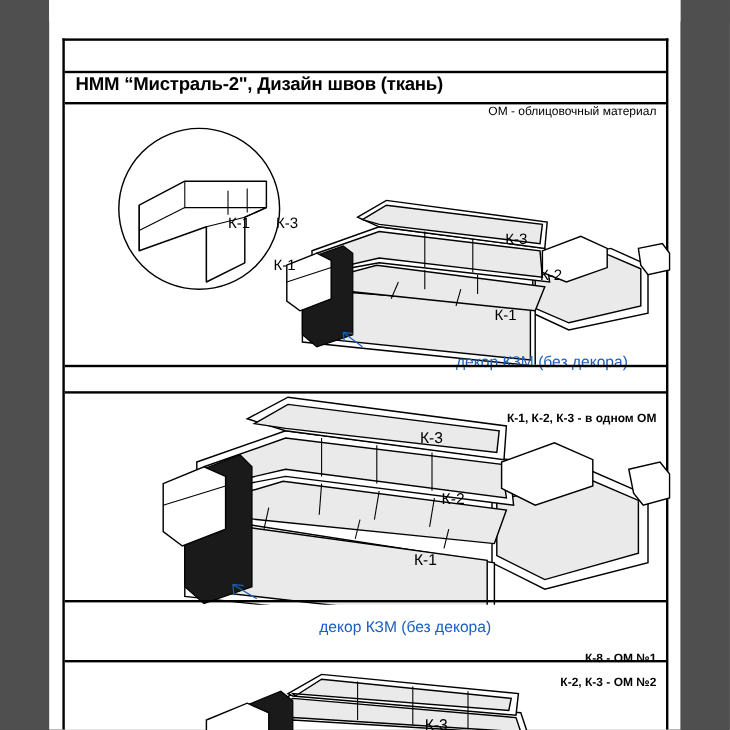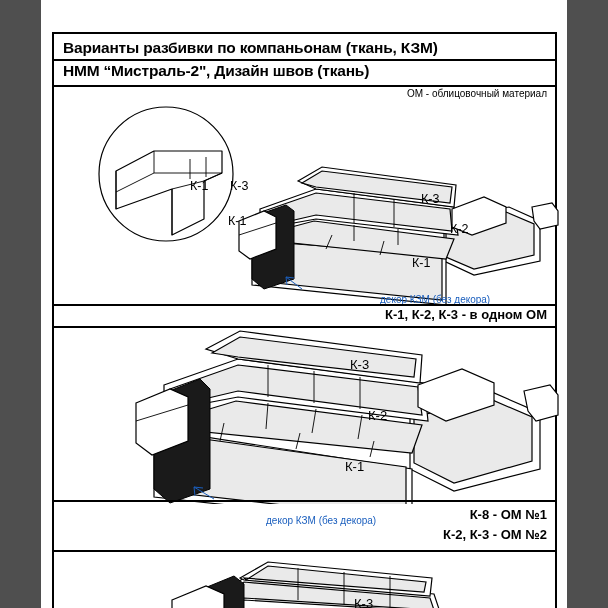--- a/index.html
+++ b/index.html
@@ -78,43 +78,44 @@
   .om-note {
     position: absolute;
     right: 8px;
     top: 54px;
     font-size: 10px;
     color: #000;
   }
   .cap-right {
     position: absolute;
     right: 8px;
-    font-size: 13px;
+    font-size: 10px;
     font-weight: bold;
     color: #000;
+    margin-top: 37px;
   }
   .cap1 { top: 273px; }
   .cap2 { top: 473px; }
   .cap3 { top: 493px; }
   .lbl {
     position: absolute;
     font-size: 12.5px;
     color: #000;
     font-weight: normal;
     white-space: nowrap;
   }
   .lbl-b {
     position: absolute;
     font-size: 13px;
     color: #000;
     white-space: nowrap;
   }
   .note-blue {
     position: absolute;
-    font-size: 10px;
+    font-size: 13px;
     color: #1b5fbe;
     white-space: nowrap;
   }
   svg { display:block; }
   .stroke { fill: none; stroke: #000; stroke-width: 1.2; stroke-linejoin: round; stroke-linecap: round;}
   .thin { fill: none; stroke: #000; stroke-width: 0.9; }
   .blk { fill: #1a1a1a; stroke: #000; stroke-width: 1; }
   .wht { fill: #ffffff; stroke: #000; stroke-width: 1.2; }
   .gry { fill: #eaeaea; stroke: #000; stroke-width: 1.2; }
   .arrow { fill: none; stroke: #1b5fbe; stroke-width: 1; }
@@ -125,21 +126,20 @@
 <div id="page">
 
   <div class="topgray"></div>
 
   <div class="sheet">
     <div class="topbar"></div>
   </div>
 
   <div class="frame">
 
-    <div class="hdr hdr1">Варианты разбивки по компаньонам (ткань, КЗМ)</div>
     <div class="rule rule-h"></div>
     <div class="hdr hdr2">НММ “Мистраль-2", Дизайн швов (ткань)</div>
     <div class="rule rule-a"></div>
 
     <div class="om-note">ОМ - облицовочный материал</div>
 
     <svg width="505" height="215" style="position:absolute; left:0; top:55px;">
 
       <circle cx="112" cy="85" r="67" class="stroke"></circle>
       <path class="stroke" d="M62 82 L100 62 L168 62 L168 84 L150 92 L150 130 L118 146 L118 100 L62 120 Z"></path>

